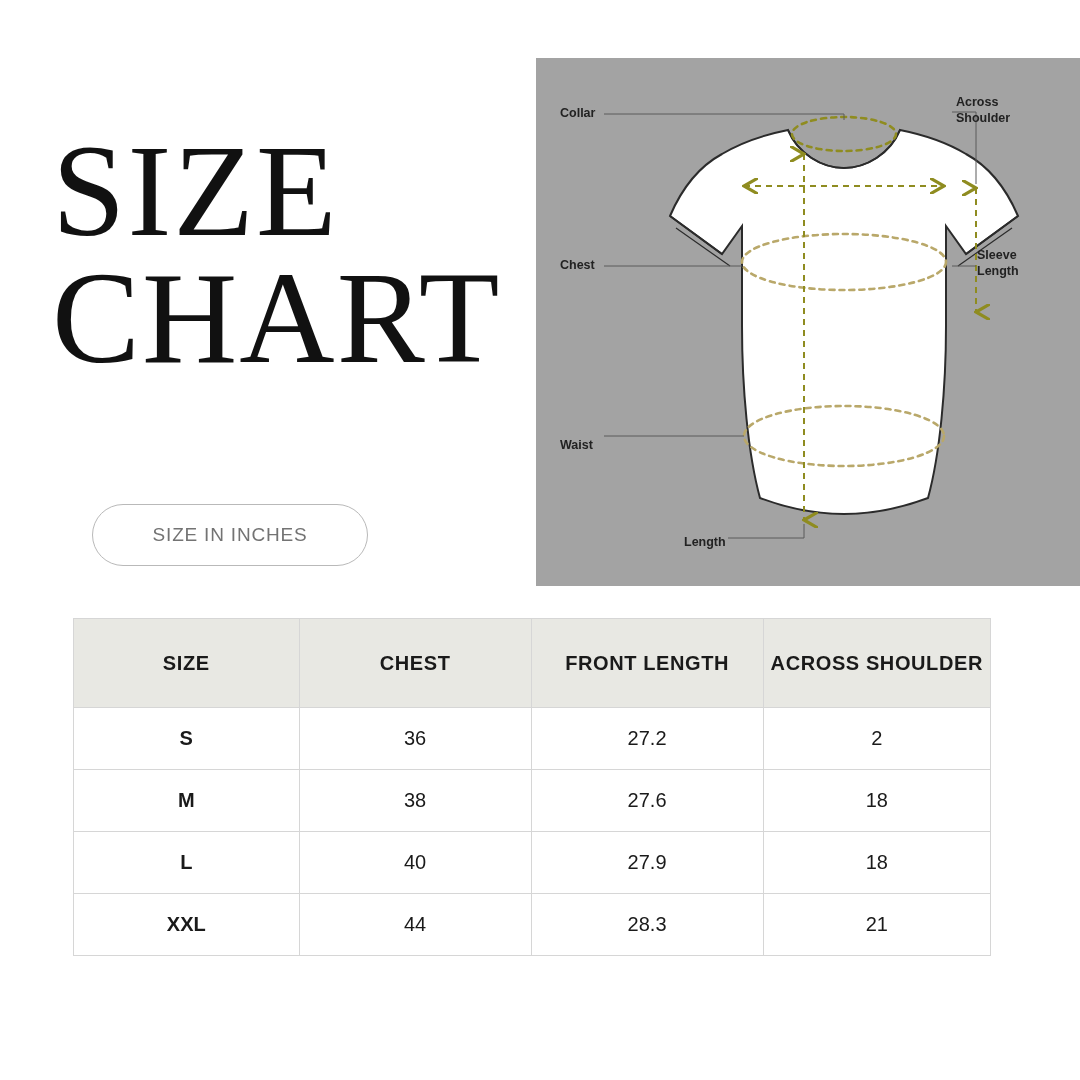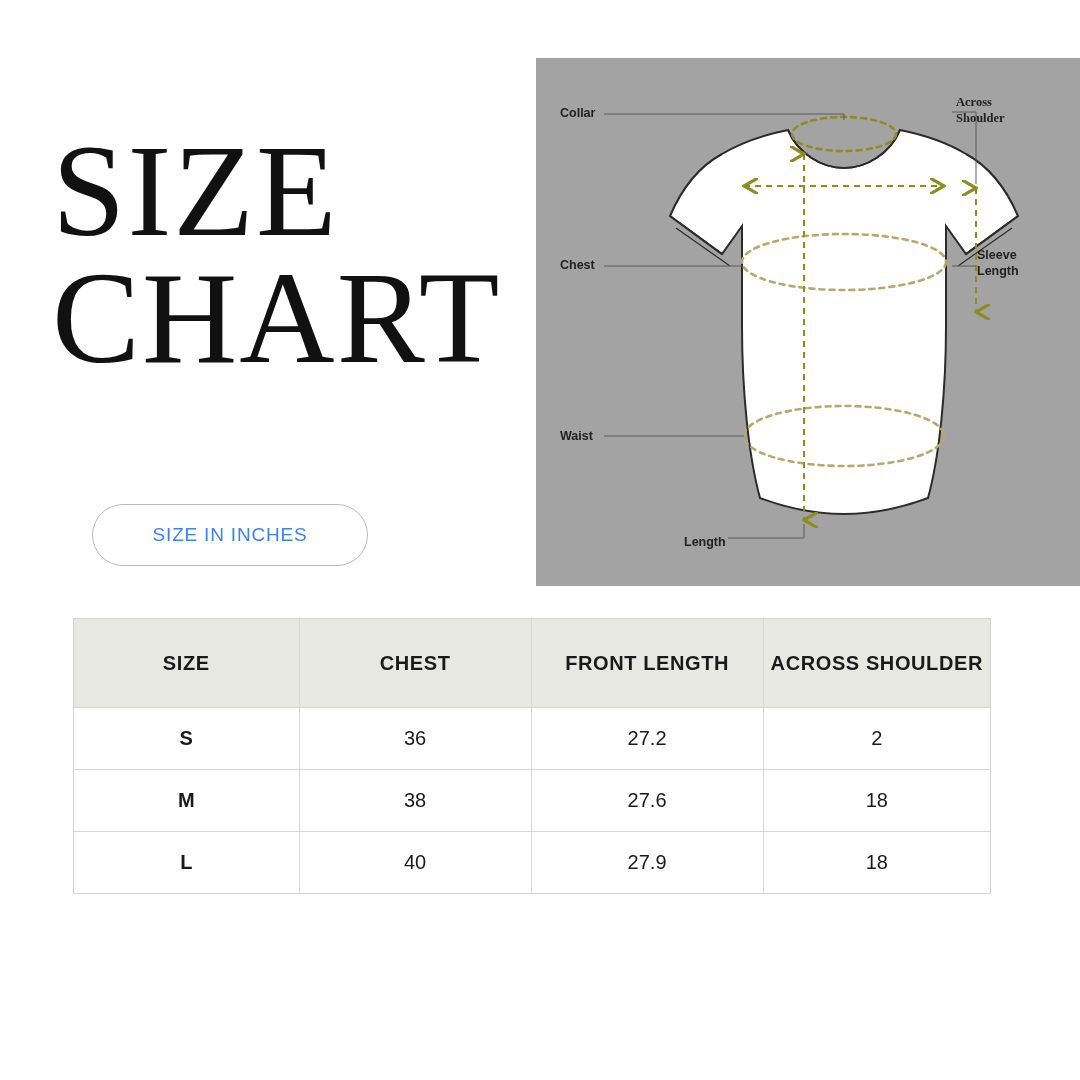--- a/index.html
+++ b/index.html
@@ -46,21 +46,21 @@
     border: 1.5px solid #b9b9b9;
     border-radius: 32px;
     display: flex;
     align-items: center;
     justify-content: center;
     background: #ffffff;
   }
   .pill-label {
     font-size: 19px;
     letter-spacing: 0.8px;
-    color: #3b82f6;
+    color: #737373;
   }
 
   
   .illus {
     position: absolute;
     left: 536px;
     top: 58px;
     width: 544px;
     height: 528px;
     background: #a3a3a3;
@@ -70,22 +70,22 @@
   }
   .illus-label {
     position: absolute;
     font-size: 12.5px;
     font-weight: 700;
     color: #222;
     line-height: 1.25;
   }
   .lbl-collar   { left: 24px;  top: 48px; }
   .lbl-chest    { left: 24px;  top: 200px; }
-  .lbl-waist    { left: 24px;  top: 371px; }
-  .lbl-across   { left: 420px; top: 37px; font-family: Liberation Serif, serif; }
+  .lbl-waist    { left: 24px;  top: 380px; }
+  .lbl-across   { left: 420px; top: 37px; }
   .lbl-sleeve   { left: 441px; top: 190px; }
   .lbl-length   { left: 148px; top: 477px; }
 
   
   .table-wrap {
     position: absolute;
     left: 73px;
     top: 618px;
     width: 918px;
   }
@@ -247,15 +247,21 @@
         <td>38</td>
         <td>27.6</td>
         <td>18</td>
       </tr>
       <tr>
         <td class="size-cell">L</td>
         <td>40</td>
         <td>27.9</td>
         <td>18</td>
       </tr>
+      <tr>
+        <td class="size-cell">XXL</td>
+        <td>44</td>
+        <td>28.3</td>
+        <td>21</td>
+      </tr>
     </tbody>
   </table>
 </div>
 
 </body></html>

